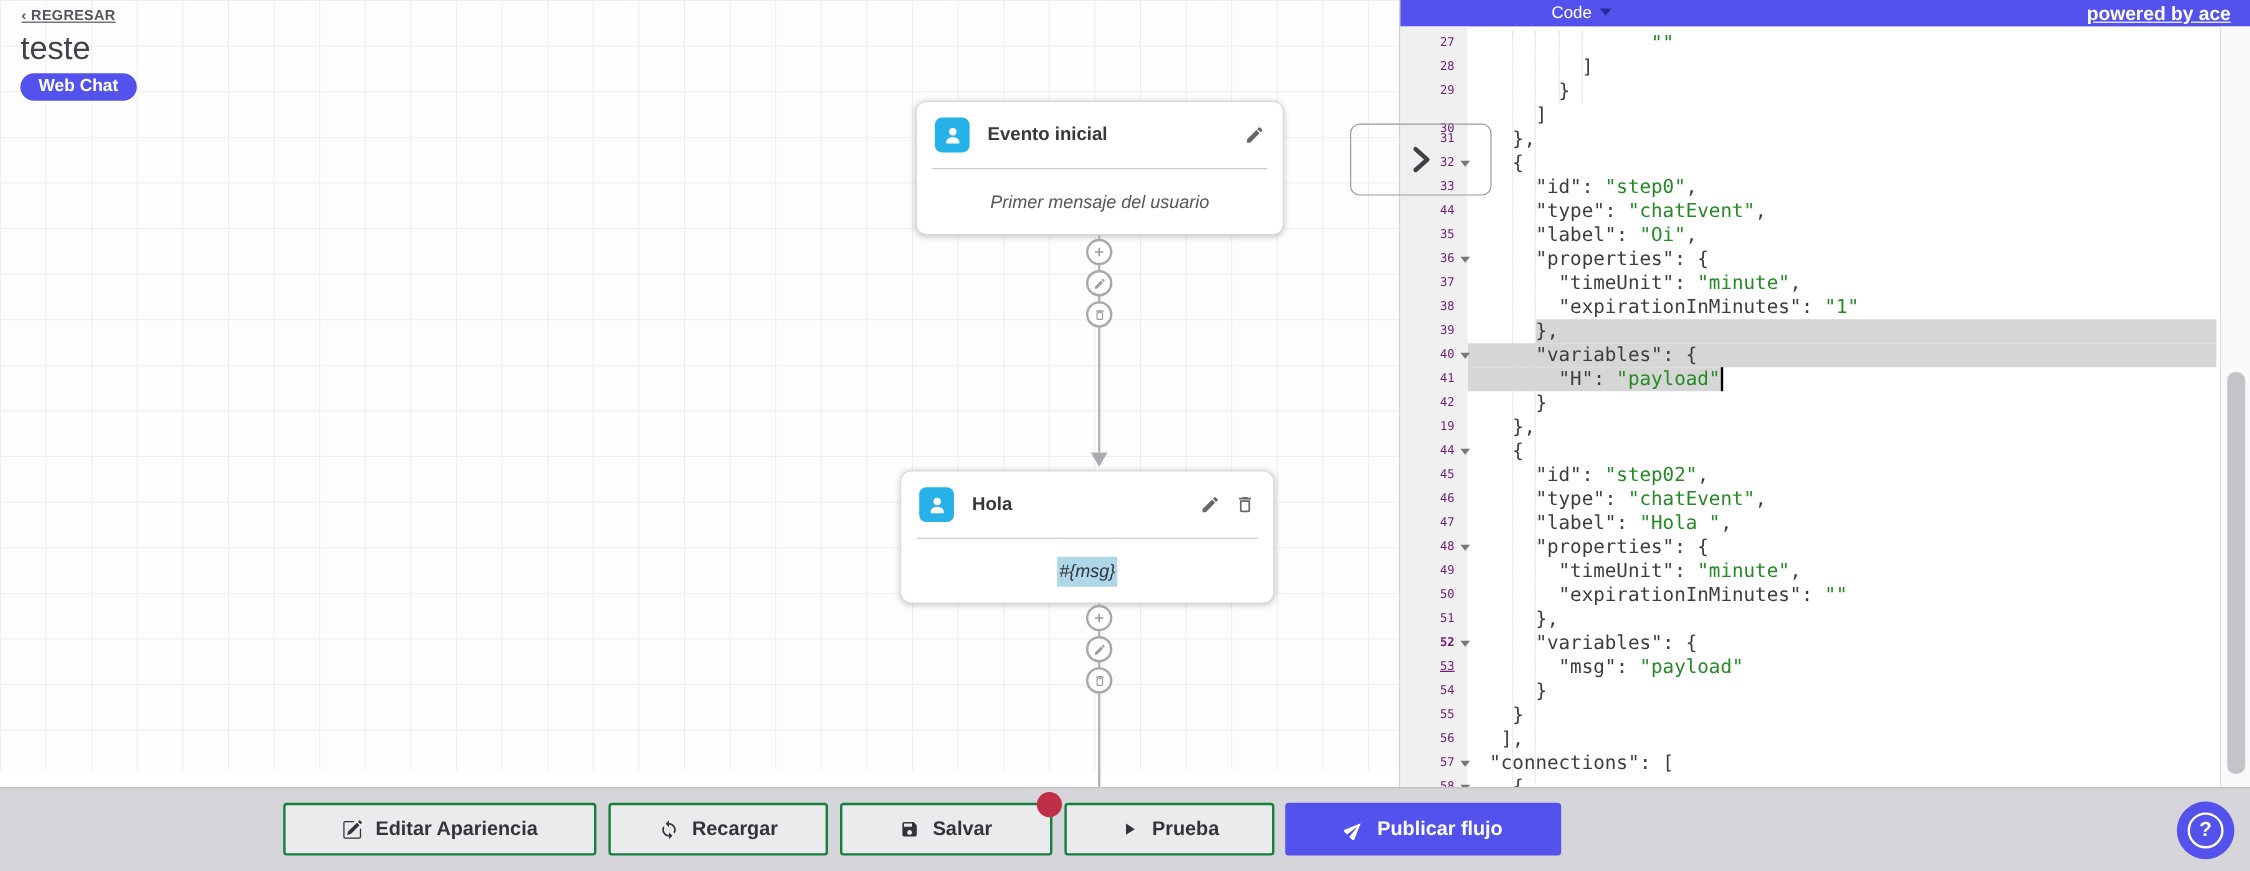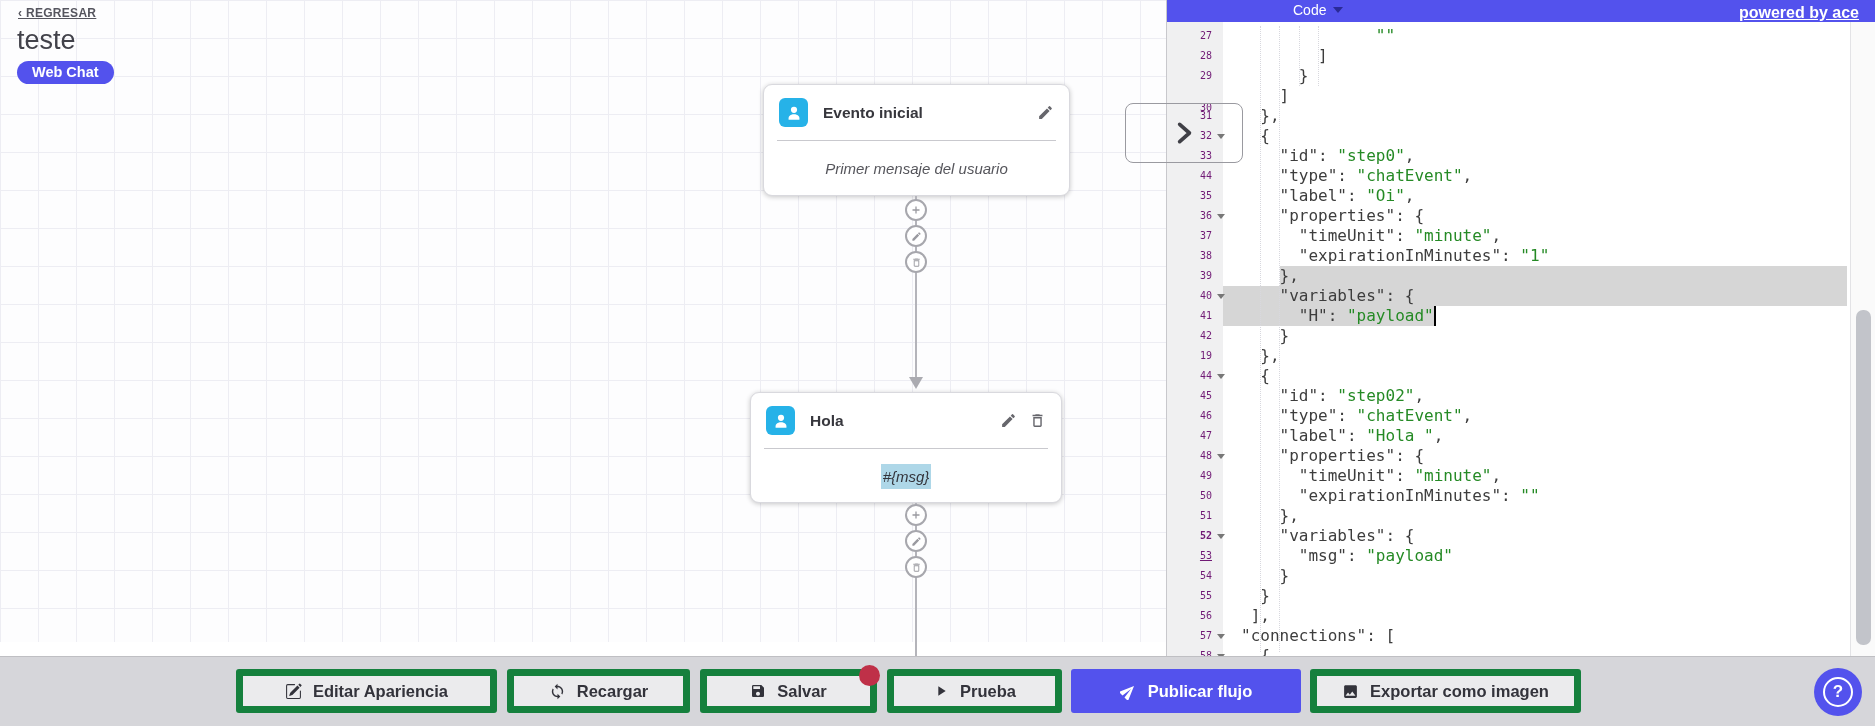--- a/index.html
+++ b/index.html
@@ -73,21 +73,21 @@
   .thumb{position:absolute;left:5px;top:288px;width:15px;height:335px;background:#c2c4ca;border-radius:7px;cursor:pointer}
 
   
   .expand-toggle{position:absolute;left:1125px;top:103px;width:118px;height:60px;background:transparent;
     border:1px solid #9a9aa0;border-radius:8px;z-index:20;display:flex;align-items:center;
     justify-content:center;cursor:pointer;color:#3f3f46}
 
   
   .toolbar{position:absolute;left:0;top:656px;width:1875px;height:70px;background:#d6d6da;
     border-top:1px solid #bfbfc3;z-index:30}
-  .tb-btn{position:absolute;top:12px;height:44px;background:#ebebed;border:7px solid #15803d;
+  .tb-btn{position:absolute;top:12px;height:44px;background:#ebebed;border:2px solid #15803d;
     border-radius:3px;font-family:"Liberation Sans",sans-serif;font-size:16.5px;font-weight:600;
     color:#33333b;display:flex;align-items:center;justify-content:center;gap:11px;cursor:pointer}
   .tb-btn.primary{background:var(--accent);border-color:var(--accent);color:#fff}
   .red-dot{position:absolute;right:-10px;top:-11px;width:21px;height:21px;border-radius:50%;
     background:var(--alert-red)}
 
   
   .help-btn{position:absolute;left:1814px;top:668px;width:48px;height:48px;border-radius:50%;
     background:var(--accent);border:none;display:flex;align-items:center;justify-content:center;
     cursor:pointer;z-index:40}
@@ -334,28 +334,20 @@
         <span>Prueba</span>
       </button>
       <button class="tb-btn primary" style="left: 1071px; width: 230px;">
         <span style="display: flex;">
           <svg width="17" height="17" viewBox="0 0 24 24" fill="currentColor">
             <path d="M2.01 21 23 12 2.01 3 2 10l15 2-15 2z" transform="rotate(-45 12 12)"></path>
           </svg>
         </span>
         <span>Publicar flujo</span>
       </button>
-      <button class="tb-btn" style="left: 1310px; width: 271px;">
-        <span style="display: flex;">
-          <svg width="17" height="17" viewBox="0 0 24 24" fill="currentColor">
-            <path d="M21 19V5c0-1.1-.9-2-2-2H5c-1.1 0-2 .9-2 2v14c0 1.1.9 2 2 2h14c1.1 0 2-.9 2-2zM8.5 13.5l2.5 3.01L14.5 12l4.5 6H5l3.5-4.5z"></path>
-          </svg>
-        </span>
-        <span>Exportar como imagen</span>
-      </button>
     </div>
 
   <button class="help-btn">
     <span class="help-ring">
         <span>?</span>
       </span>
   </button>
 </div>
 
 </body></html>

